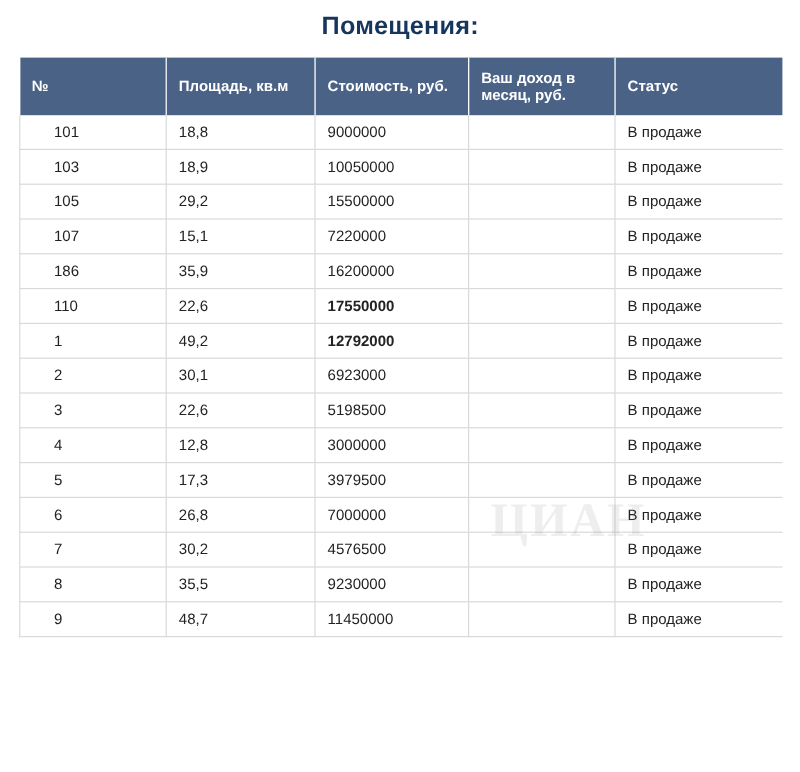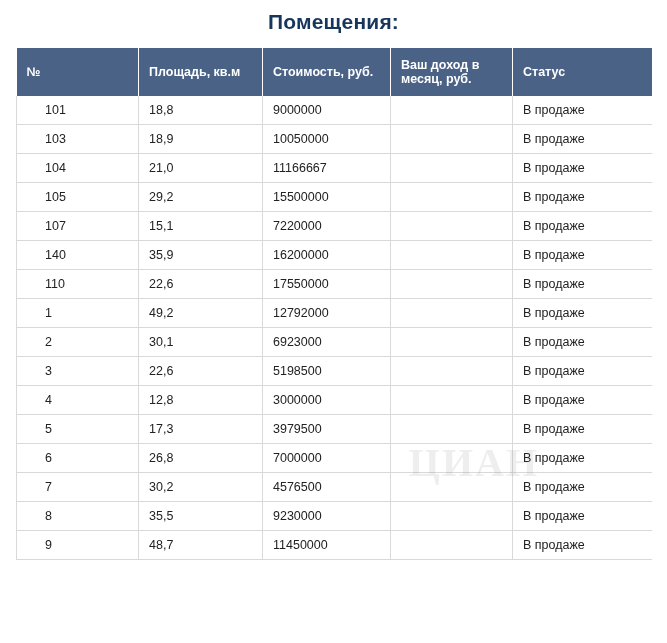--- a/index.html
+++ b/index.html
@@ -76,20 +76,21 @@
     border-bottom: 1px solid #d9d9d9;
   }
   .col-num { width: 122px; }
   .col-area { width: 124px; }
   .col-price { width: 128px; }
   .col-income { width: 122px; }
   .col-status { width: 139px; }
 
   .faded {
     color: #9c9c9c;
+    font-weight: bold;
   }
   .watermark {
     position: absolute;
     right: 112px;
     bottom: 74px;
     font-size: 40px;
     font-weight: bold;
     color: rgba(120,120,120,0.13);
     letter-spacing: 2px;
     pointer-events: none;
@@ -131,42 +132,35 @@
             <td>В продаже</td>
           </tr>
           <tr>
             <td>103</td>
             <td>18,9</td>
             <td>10050000</td>
             <td></td>
             <td>В продаже</td>
           </tr>
           <tr>
-            <td>104</td>
-            <td>21,0</td>
-            <td>11166667</td>
-            <td></td>
-            <td>В продаже</td>
-          </tr>
-          <tr>
             <td>105</td>
             <td>29,2</td>
             <td>15500000</td>
             <td></td>
             <td>В продаже</td>
           </tr>
           <tr>
             <td>107</td>
             <td>15,1</td>
             <td>7220000</td>
             <td></td>
             <td>В продаже</td>
           </tr>
           <tr>
-            <td>140</td>
+            <td>186</td>
             <td>35,9</td>
             <td>16200000</td>
             <td></td>
             <td>В продаже</td>
           </tr>
           <tr>
             <td>110</td>
             <td>22,6</td>
             <td class="faded">17550000</td>
             <td></td>

